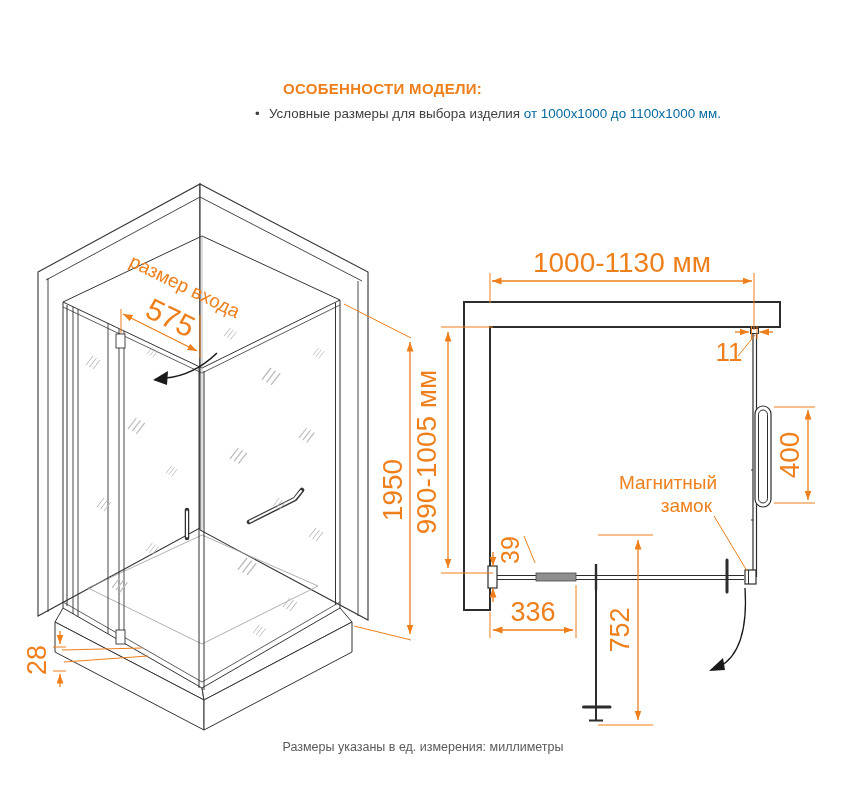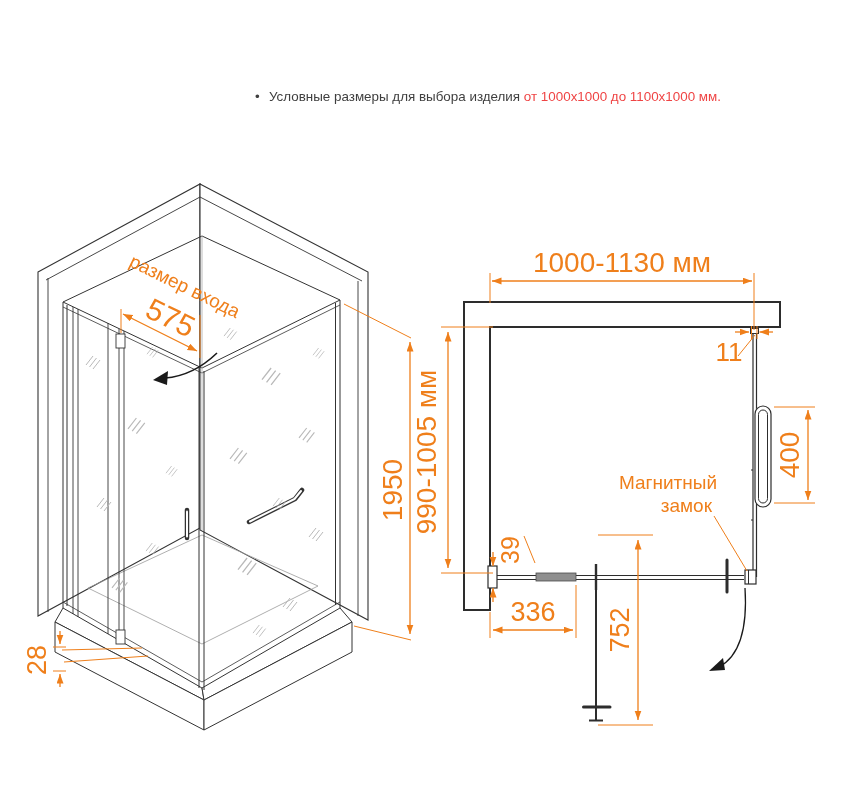--- a/index.html
+++ b/index.html
@@ -3,35 +3,36 @@
 <meta charset="utf-8">
 <style>
   html,body{margin:0;padding:0;background:#ffffff;}
   #page{position:relative;width:846px;height:800px;background:#fff;overflow:hidden;
         font-family:"Liberation Sans", sans-serif;}
   .features{position:absolute;left:250px;top:80px;width:522px;}
   .features-title{margin-left:33px;font-size:15px;font-weight:bold;color:#ef7f1b;letter-spacing:.3px;}
   .features-list{list-style:none;margin:8px 0 0 0;padding:0;}
   .features-list li{position:relative;padding-left:19px;font-size:13.4px;line-height:18px;color:#3f3f3f;}
   .features-list li::before{content:"•";position:absolute;left:5px;top:0;color:#3f3f3f;}
-  .lt{color:#ef4444;}
+  .lt{color:#0369a1;}
   .footer-note{position:absolute;left:0;right:0;top:740px;text-align:center;
                font-size:12.5px;color:#5a5a5a;}
   svg text{font-family:"Liberation Sans", sans-serif;}
   .dimtxt{fill:#ef7f1b;}
   .dln{stroke:#ef7f1b;stroke-width:1.3;fill:none;}
   .thin{stroke:#ef7f1b;stroke-width:1;fill:none;}
   .blk{stroke:#333333;fill:none;}
 </style>
 </head>
 <body>
 
 <div id="page">
 
   <div class="features">
+    <div class="features-title">ОСОБЕННОСТИ МОДЕЛИ:</div>
     <ul class="features-list">
       <li><span>Условные размеры для выбора изделия</span> <span class="lt">от 1000x1000 до 1100x1000 мм.</span></li>
     </ul>
   </div>
 
   <svg width="846" height="800" viewBox="0 0 846 800" style="position:absolute;left:0;top:0;">
     <defs>
       <marker id="ar" markerUnits="userSpaceOnUse" markerWidth="11" markerHeight="8" refX="9.5" refY="3.5" orient="auto-start-reverse">
         <path d="M0,0 L9.5,3.5 L0,7 Z" fill="#ef7f1b"></path>
       </marker>
@@ -211,13 +212,14 @@
         <text class="dimtxt" x="533" y="621" text-anchor="middle" font-size="27">336</text>
       </g>
       <g>
         <path class="thin" d="M598,535 L653,535 M598,725 L653,725"></path>
         <line class="dln" x1="638" y1="540" x2="638" y2="720" marker-start="url(#ar)" marker-end="url(#ar)"></line>
         <text class="dimtxt" transform="translate(629,630) rotate(-90)" text-anchor="middle" font-size="27">752</text>
       </g>
     </g>
   </svg>
 
+  <div class="footer-note">Размеры указаны в ед. измерения: миллиметры</div>
 </div>
 
 </body></html>

